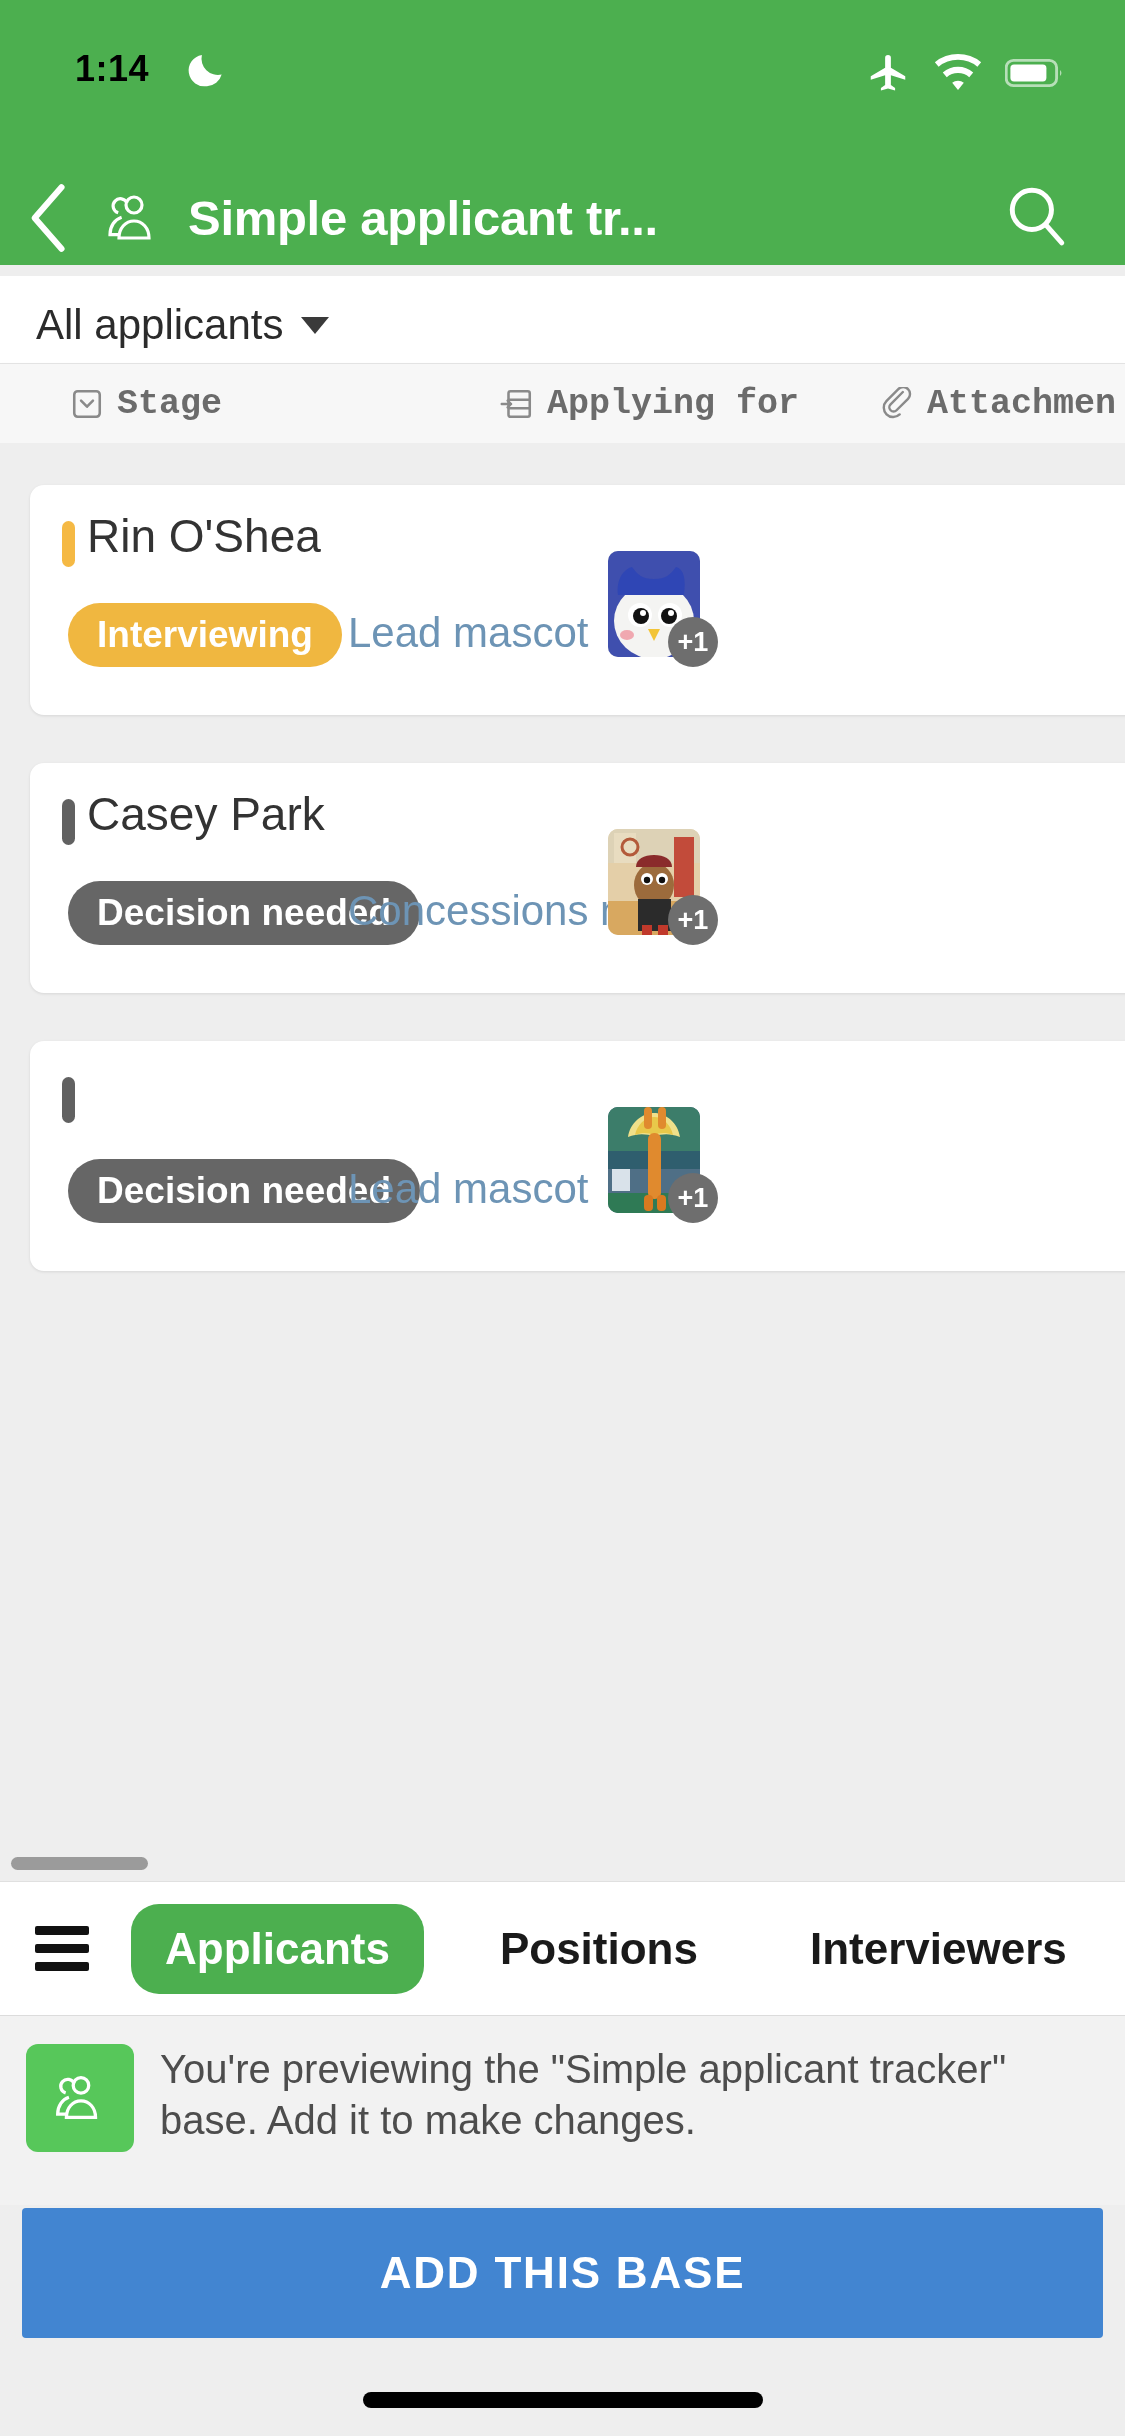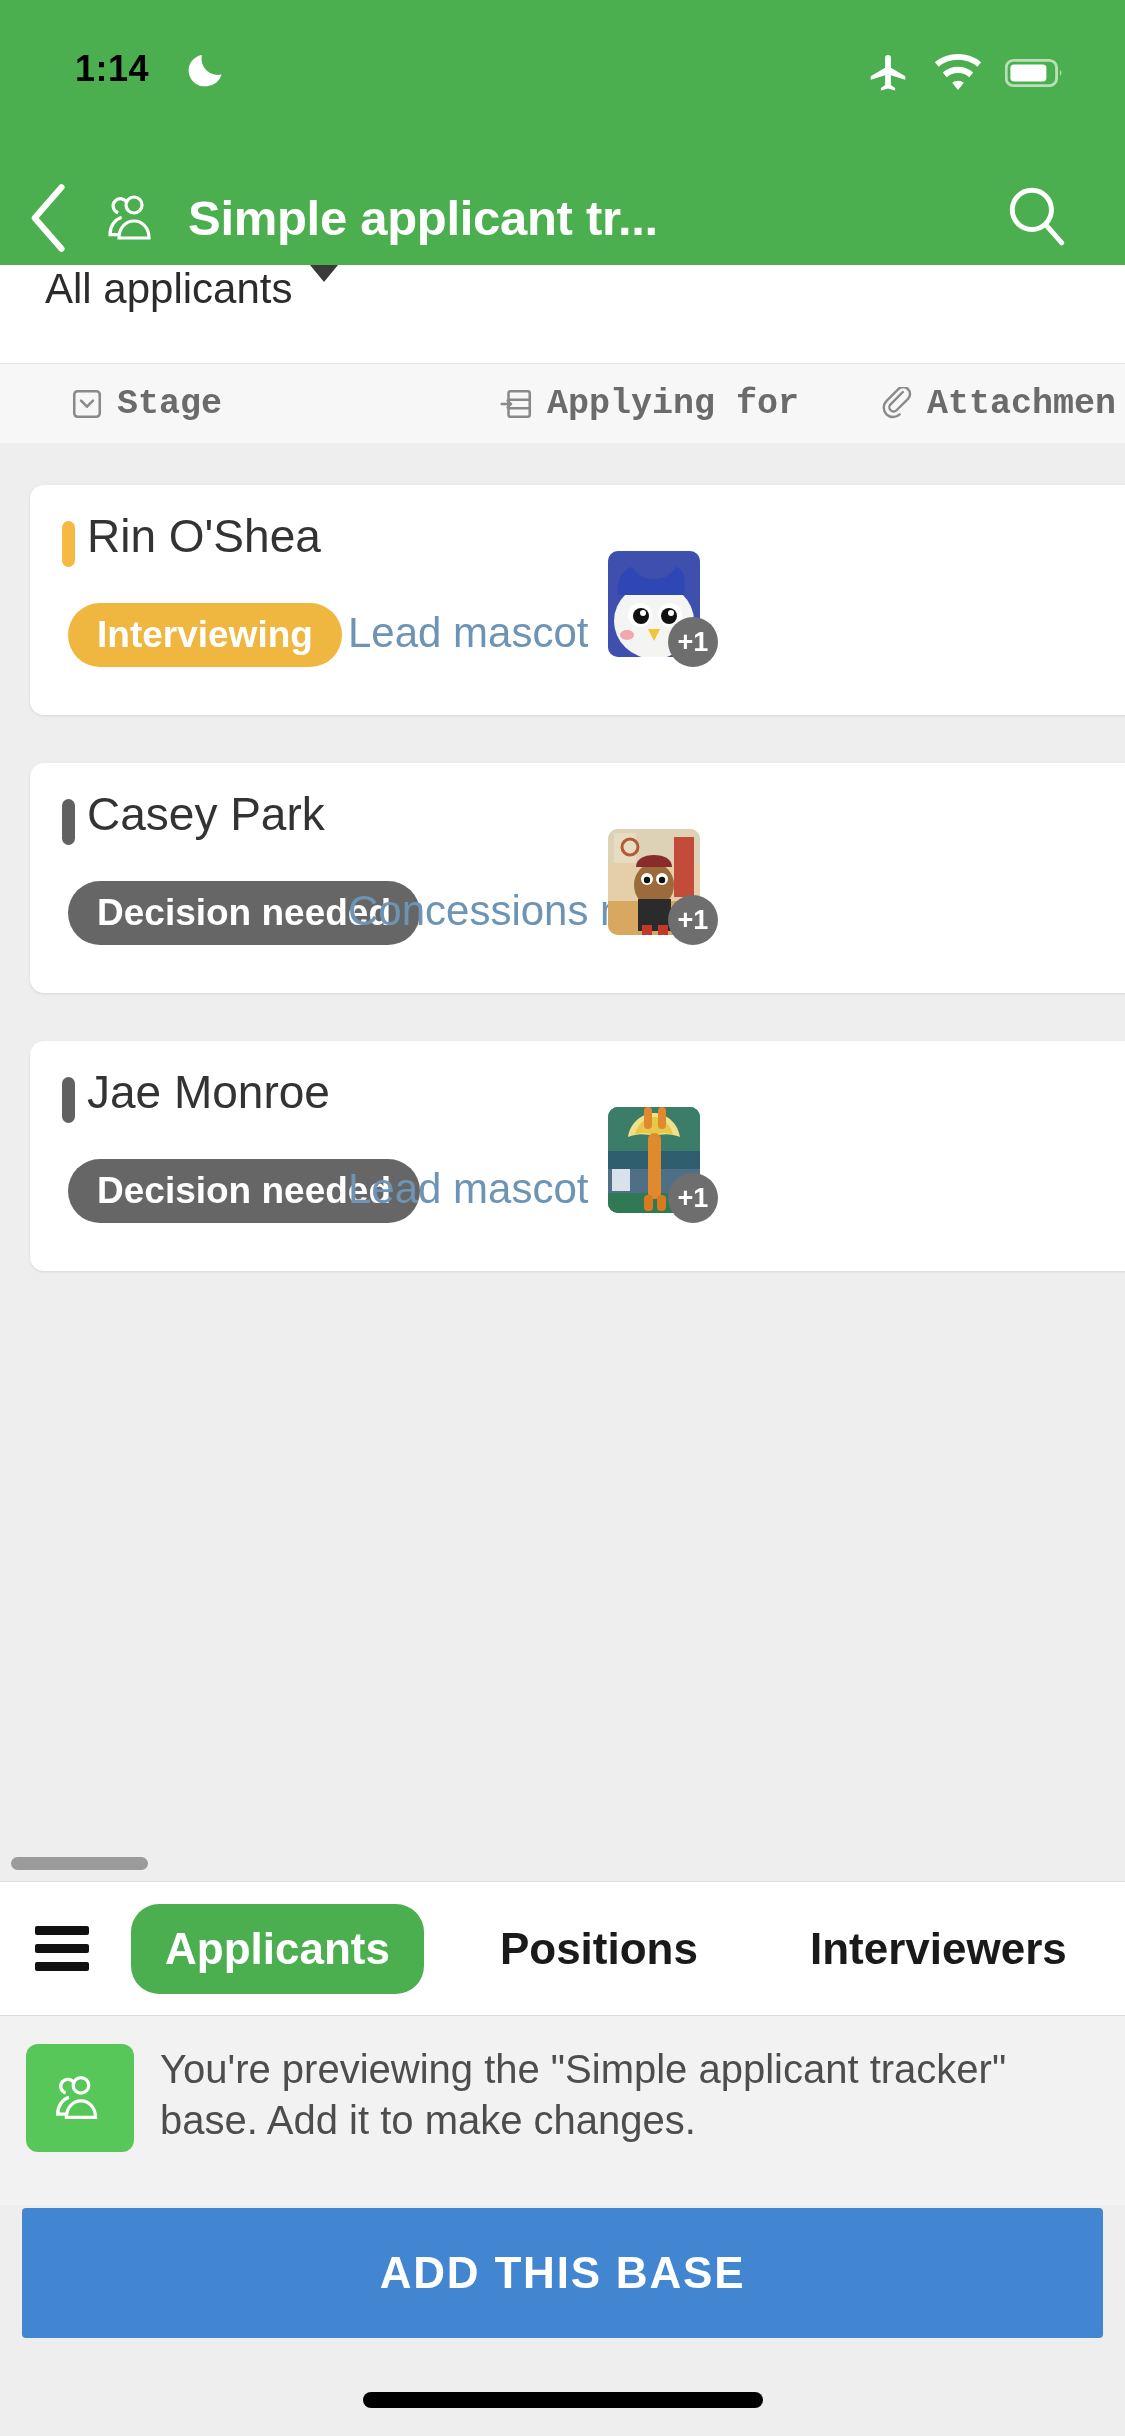--- a/index.html
+++ b/index.html
@@ -36,22 +36,22 @@
   .nav-back { width:100px; display:flex; align-items:center; justify-content:center; }
   .nav-people-icon { margin-right:22px; display:flex; align-items:center; }
   .nav-title {
     color:#ffffff; font-size:49px; font-weight:700; letter-spacing:-0.3px;
     white-space:nowrap;
   }
   .nav-search { position:absolute; right:56px; top:50%; transform:translateY(-50%); }
 
   
   .viewbar {
-    position:absolute; top:265px; left:0; width:1125px; height:98px;
-    background:#ffffff; display:flex; padding-left:9px;
+    position:absolute; top:276px; left:0; width:1125px; height:98px;
+    background:#ffffff; display:flex; align-items:center;
   }
   .viewbar-label {
     margin-left:36px; font-size:42px; color:#2b2b2b; font-weight:400;
   }
   .viewbar-caret {
     margin-left:18px; width:0; height:0;
     border-left:14px solid transparent; border-right:14px solid transparent;
     border-top:17px solid #3a3a3a;
   }
 
@@ -330,21 +330,20 @@
             <rect x="34" y="96" width="10" height="10" fill="#c0392b"></rect>
             <rect x="50" y="96" width="10" height="10" fill="#c0392b"></rect>
           </svg>
         </div>
         <div class="thumb-count">+1</div>
       </div>
     </div>
 
     <div class="card card-3">
       <div class="card-colorbar" style="background:#616161"></div>
-      <div class="card-name">Jae Monroe</div>
       <div class="badge" style="background:#666666">
         <span>Decision needed</span>
       </div>
       <div class="cell-link">Lead mascot</div>
       <div class="thumb-wrap">
         <div class="thumb">
           <svg width="92" height="106" viewBox="0 0 92 106" preserveAspectRatio="none">
             <rect width="92" height="106" fill="#2f5e6e"></rect>
             <rect y="0" width="92" height="44" fill="#3c7d6a"></rect>
             <rect y="62" width="92" height="24" fill="#4f6f86"></rect>

